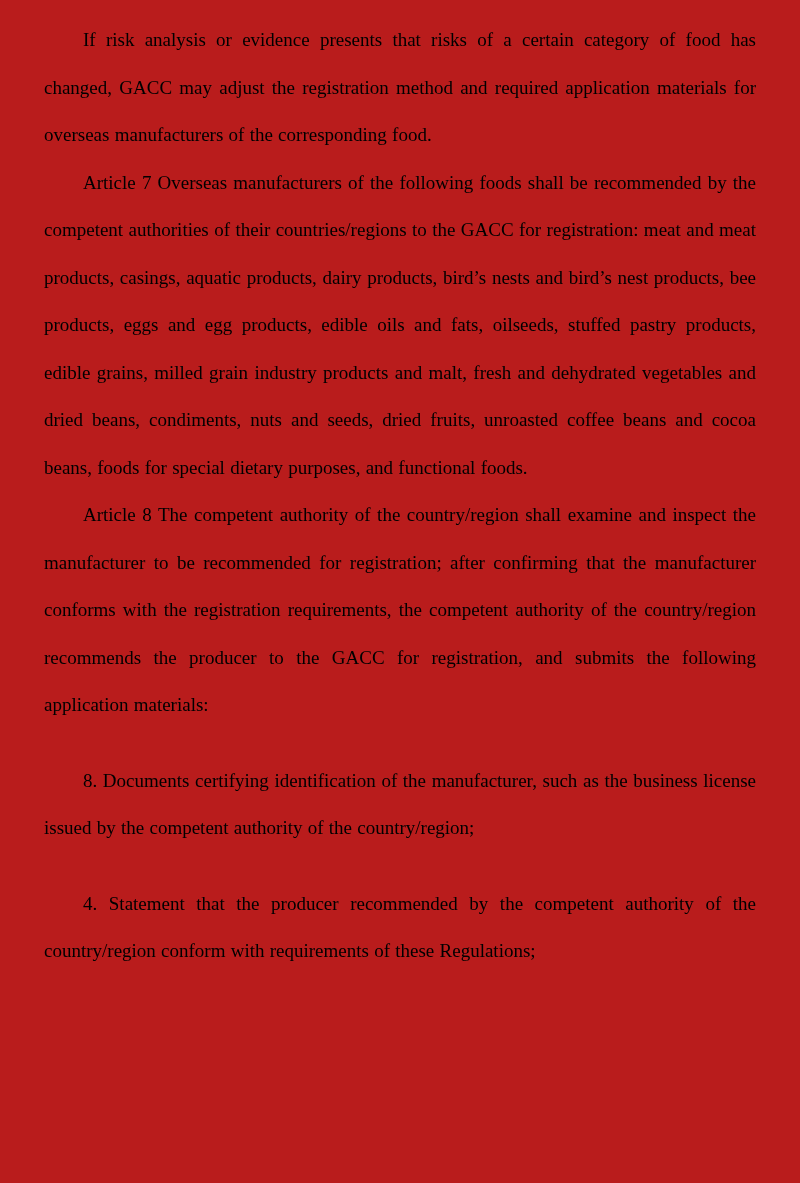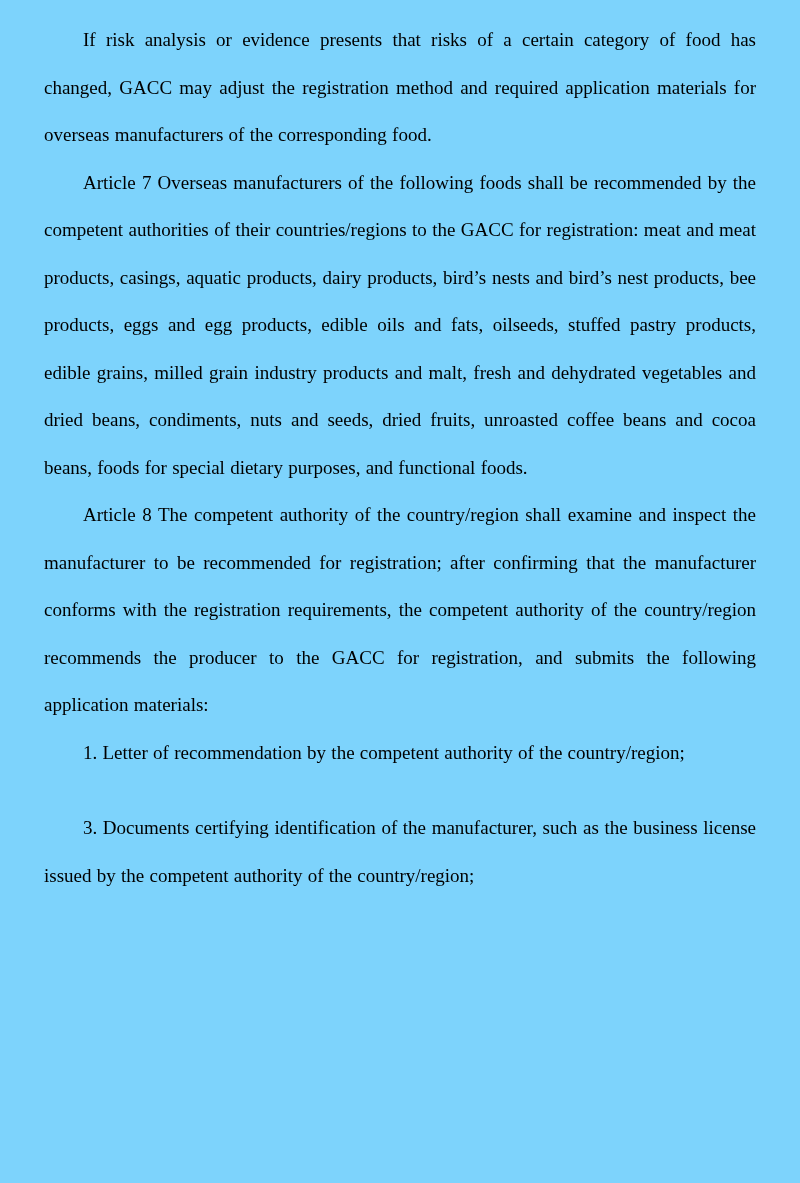--- a/index.html
+++ b/index.html
@@ -12,21 +12,21 @@
     height: 1183px;
     overflow: hidden;
     color: #000000;
     font-family: "Liberation Serif", "DejaVu Serif", serif;
   }
   .page {
     box-sizing: border-box;
     width: 800px;
     height: 1183px;
     padding: 16px 44px 0 44px;
-    background: #7dd3fc;
+    background: #b91c1c;
   }
   .para {
     margin: 0;
     font-size: 19px;
     line-height: 47.5px;
     text-align: justify;
     text-indent: 39px;
     color: #000000;
     word-spacing: 0.5px;
   }
@@ -41,19 +41,19 @@
 <body>
 
 <div class="page">
 
   <p class="para">If risk analysis or evidence presents that risks of a certain category of food has changed, GACC may adjust the registration method and required application materials for overseas manufacturers of the corresponding food.</p>
 
   <p class="para"><span class="lead">Article 7</span><span> Overseas manufacturers of the following foods shall be recommended by the competent authorities of their countries/regions to the GACC for registration: meat and meat products, casings, aquatic products, dairy products, bird’s nests and bird’s nest products, bee products, eggs and egg products, edible oils and fats, oilseeds, stuffed pastry products, edible grains, milled grain industry products and malt, fresh and dehydrated vegetables and dried beans, condiments, nuts and seeds, dried fruits, unroasted coffee beans and cocoa beans, foods for special dietary purposes, and functional foods.</span></p>
 
   <p class="para"><span class="lead">Article 8</span><span> The competent authority of the country/region shall examine and inspect the manufacturer to be recommended for registration; after confirming that the manufacturer conforms with the registration requirements, the competent authority of the country/region recommends the producer to the GACC for registration, and submits the following application materials:</span></p>
 
-  <p class="para">1. Letter of recommendation by the competent authority of the country/region;</p>
 
 
-  <p class="para spaced-item">3. Documents certifying identification of the manufacturer, such as the business license issued by the competent authority of the country/region;</p>
+  <p class="para spaced-item">8. Documents certifying identification of the manufacturer, such as the business license issued by the competent authority of the country/region;</p>
 
+  <p class="para spaced-item">4. Statement that the producer recommended by the competent authority of the country/region conform with requirements of these Regulations;</p>
 
 </div>
 
 </body></html>

